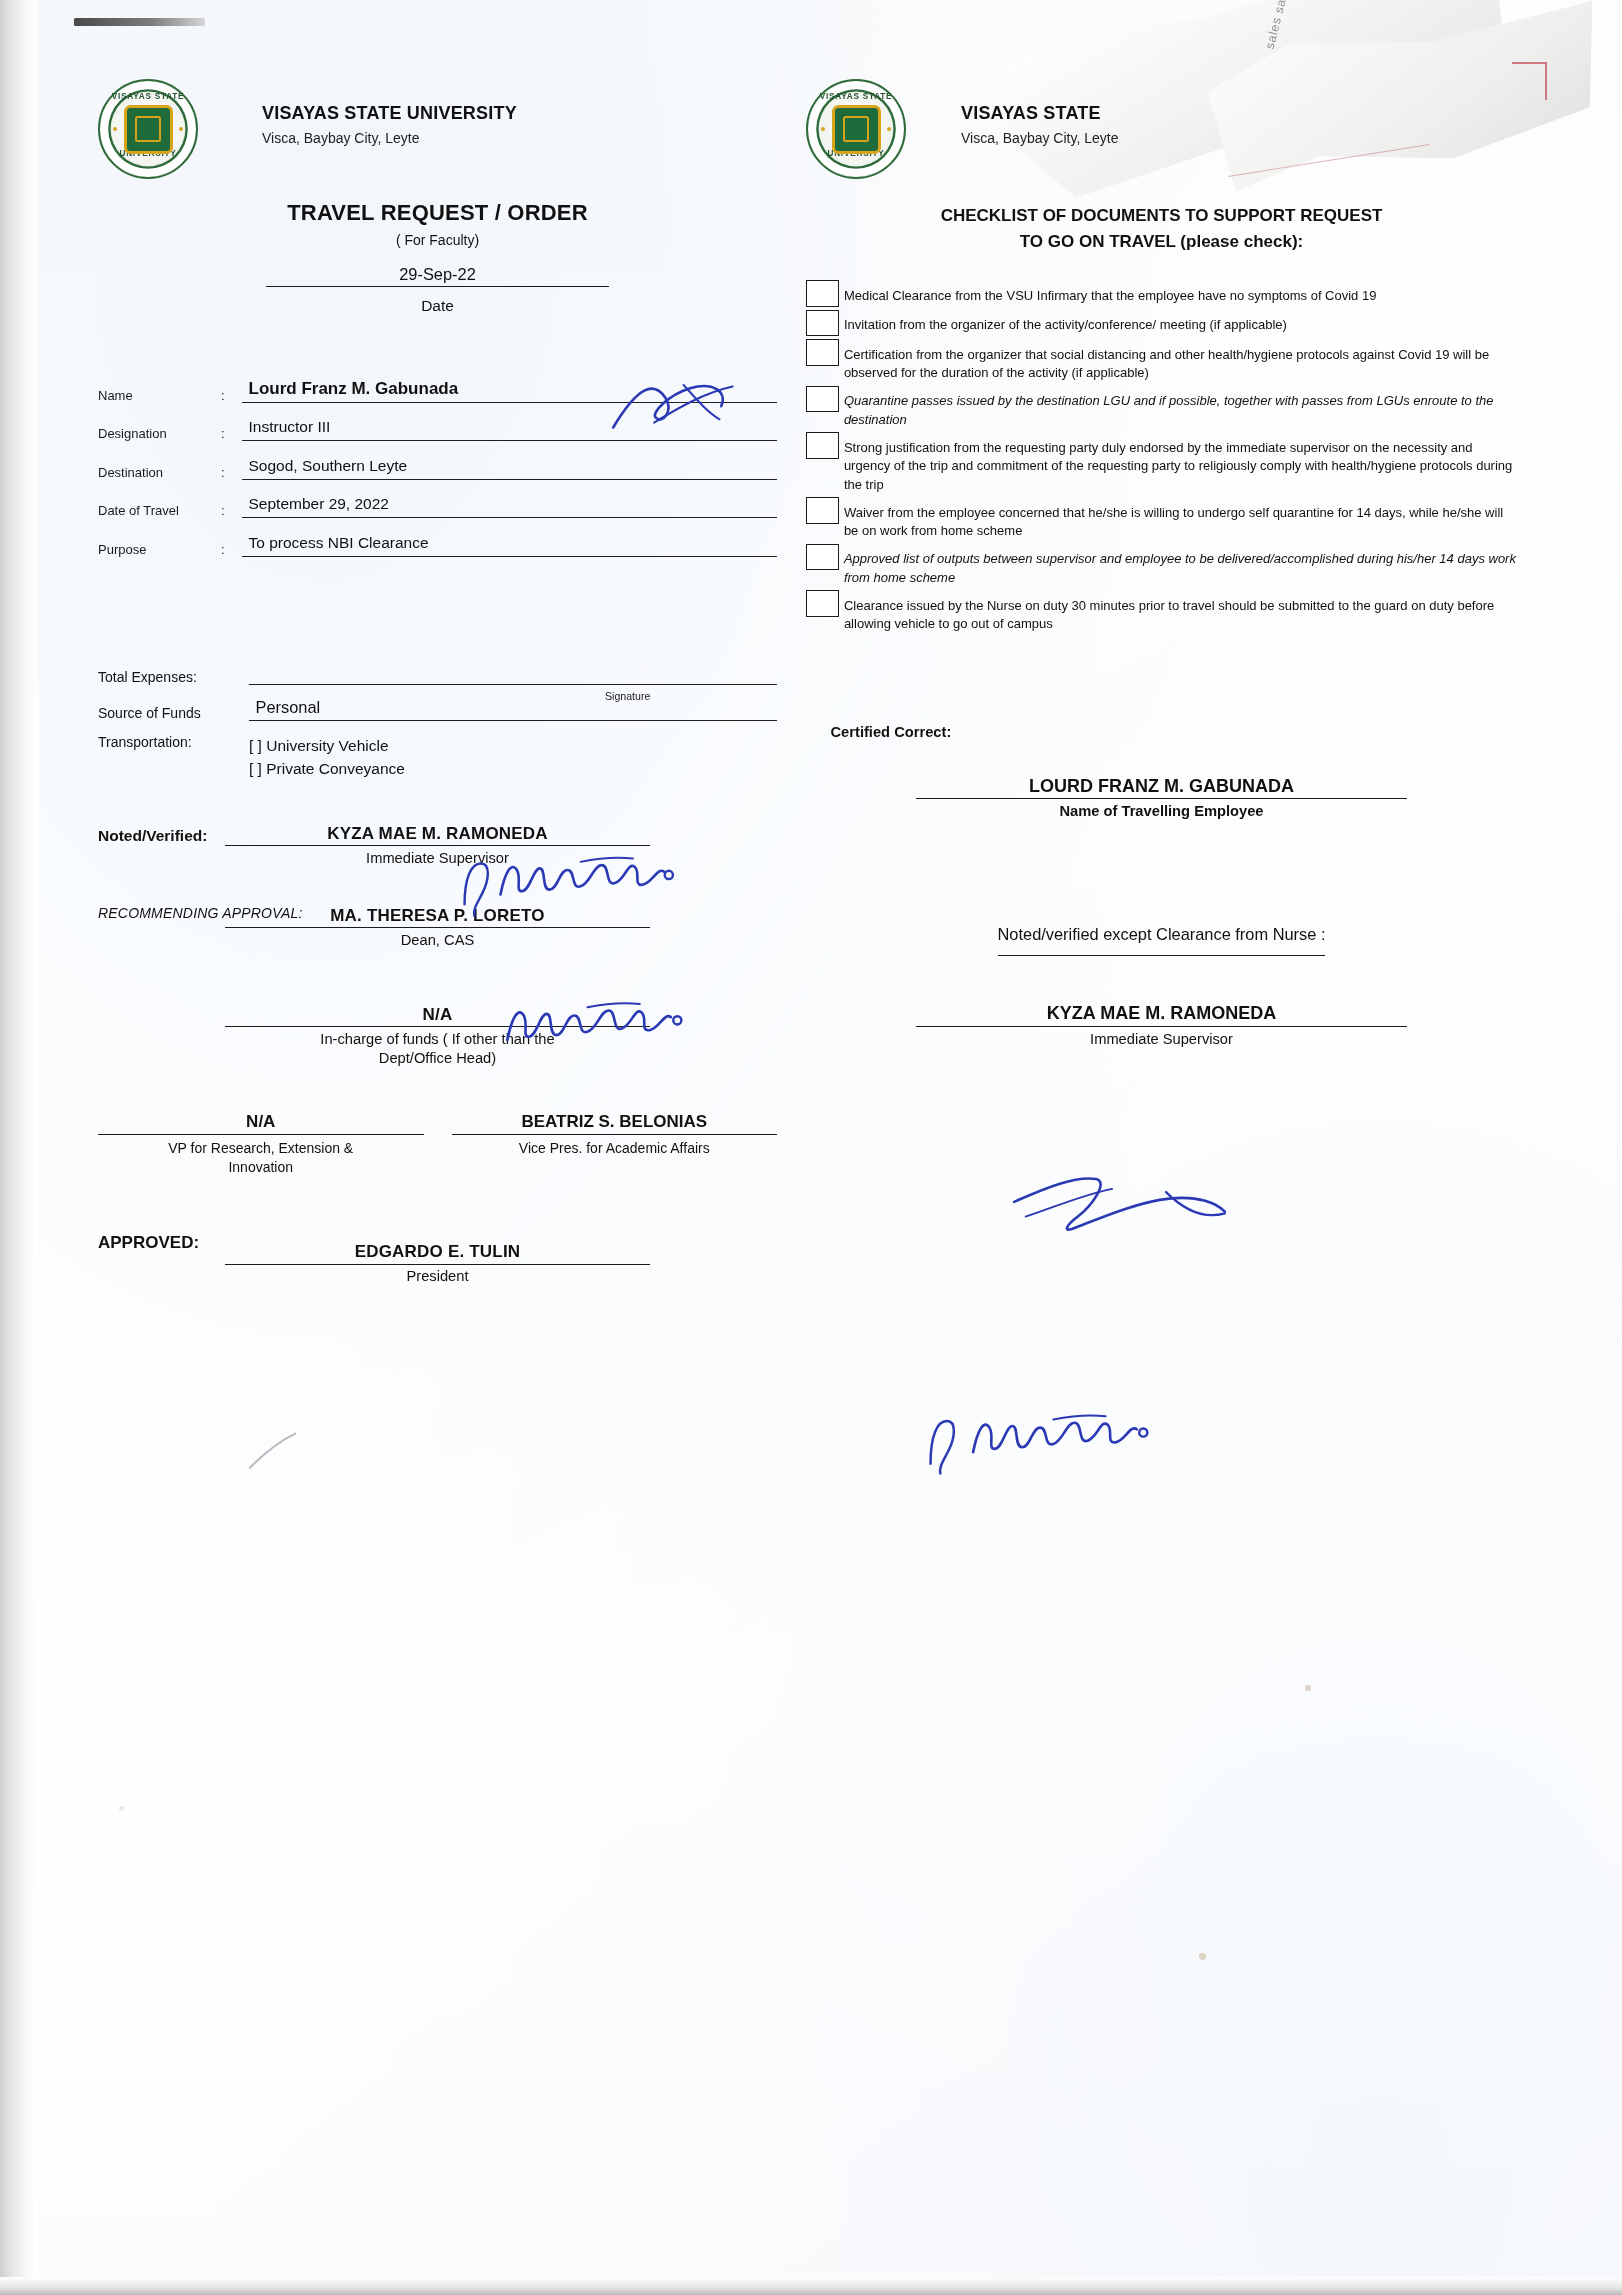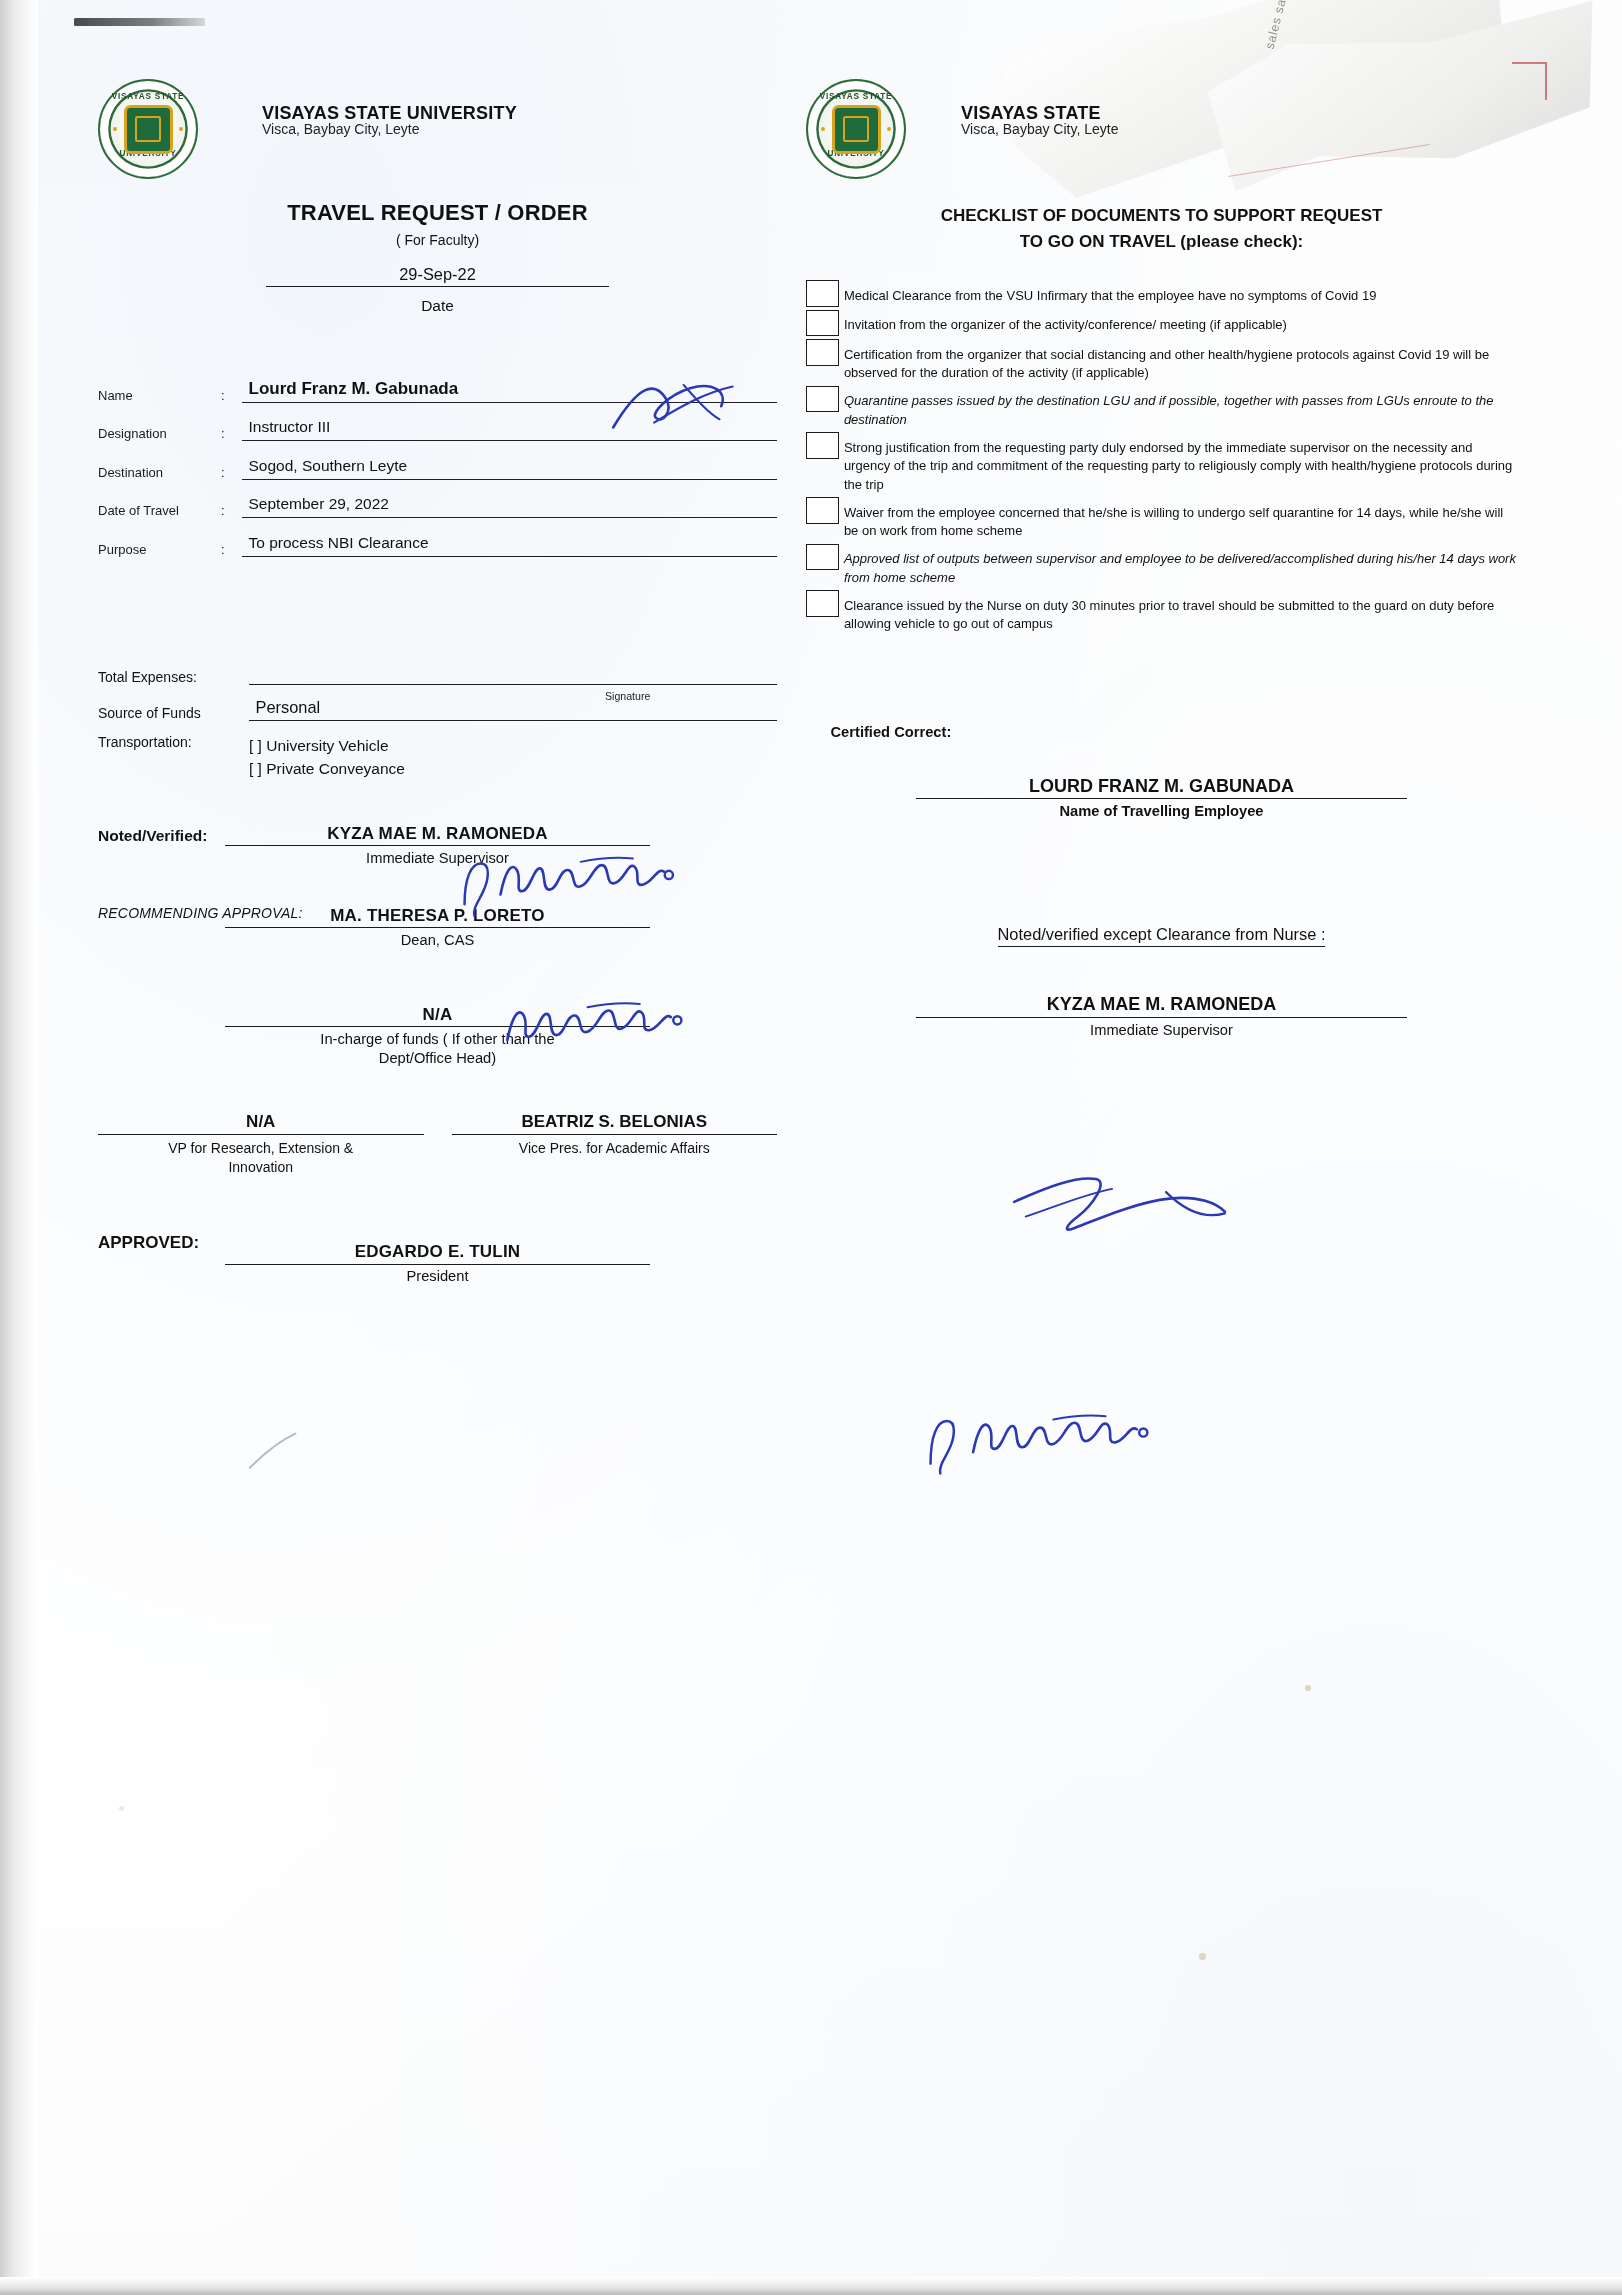--- a/index.html
+++ b/index.html
@@ -126,21 +126,21 @@
   }
   .seal .dot { position:absolute; width:4.1px; height:4.1px; border-radius:50%; background:#d8a41a; }
   .seal .d1 { left: 13px; top: 46px; }
   .seal .d2 { right: 13px; top: 46px; }
 
   .univ-name {
     position: absolute; left: 164px; top: 24px;
     font-size: 18px; font-weight: bold; letter-spacing: 0.2px;
   }
   .univ-addr {
-    position: absolute; left: 164px; top: 42px;
+    position: absolute; left: 164px; top: 51px;
     font-size: 14px; color: #222;
   }
   .col-right .univ-name { left: 155px; }
   .col-right .univ-addr { left: 155px; }
 
   
   .doc-title {
     margin-top: 14.7px; text-align: center;
     font-size: 22px; font-weight: bold; letter-spacing: 0.2px;
   }
@@ -210,21 +210,21 @@
 
   .certified { margin-top: 90px; position: relative; }
   .certified .cc-lbl { font-size: 14.7px; font-weight: bold; margin-left: 24.5px; }
   .certified .cc-name {
     margin: 36px auto 0 auto; width: 491px; text-align: center;
     font-size: 18px; font-weight: bold; border-bottom: 1.3px solid #1b1b1b; padding-bottom: 1.6px;
   }
   .certified .cc-role { width: 491px; margin: 4.1px auto 0 auto; text-align: center; font-size: 14.7px; font-weight: bold; }
 
   .noted-nurse { margin-top: 106px; text-align: center; }
-  .noted-nurse .nn-lbl { font-size: 16.4px; display: inline-block; border-bottom: 1.3px solid #1b1b1b; padding-bottom: 2px;}
+  .noted-nurse .nn-lbl { font-size: 16.4px; display: inline-block; border-bottom: 1.3px solid #1b1b1b; padding-bottom: 11px;}
   .noted-nurse .nn-name { margin: 47px auto 0 auto; width: 491px; font-size: 18px; font-weight: bold; border-bottom: 1.3px solid #1b1b1b; padding-bottom: 1.6px;}
   .noted-nurse .nn-role { width: 491px; margin: 4.1px auto 0 auto; font-size: 14.7px; }
 
   
   .sig { position: absolute; pointer-events: none; }
   .sig svg { display: block; }
 
   .speck { position: absolute; border-radius: 50%; background: #cbb79a; opacity: .55; pointer-events: none;}
 </style>
 </head>

